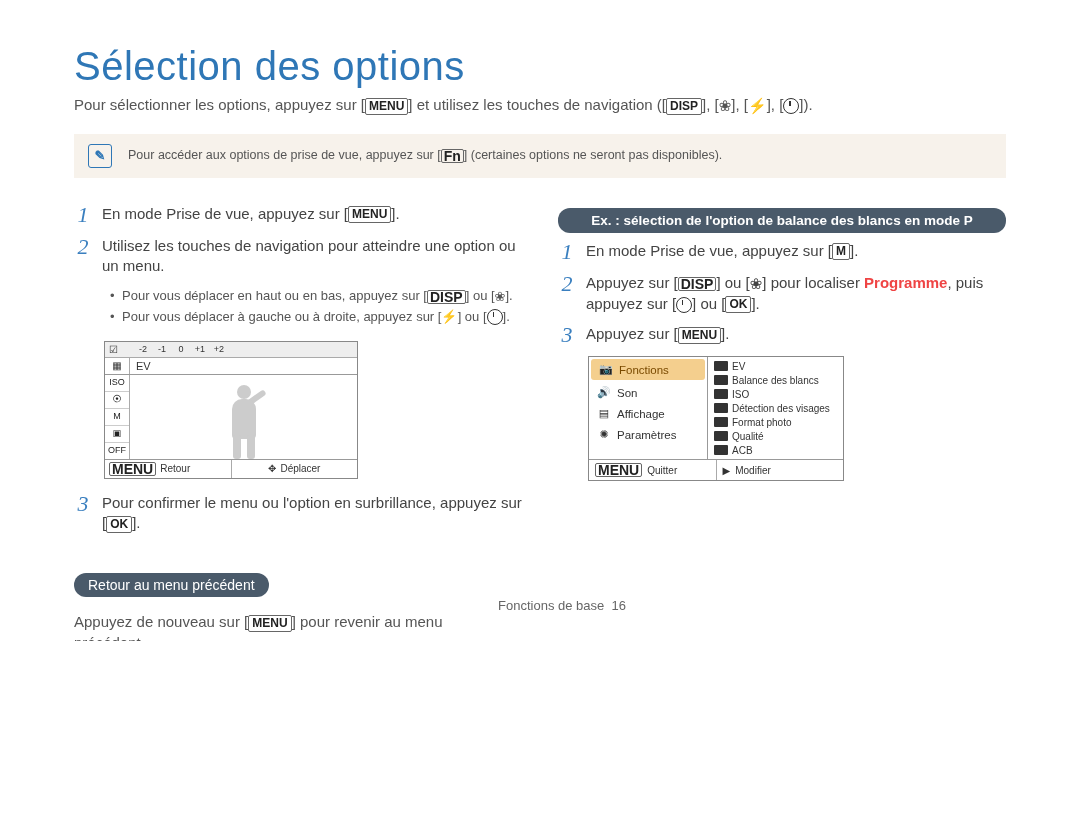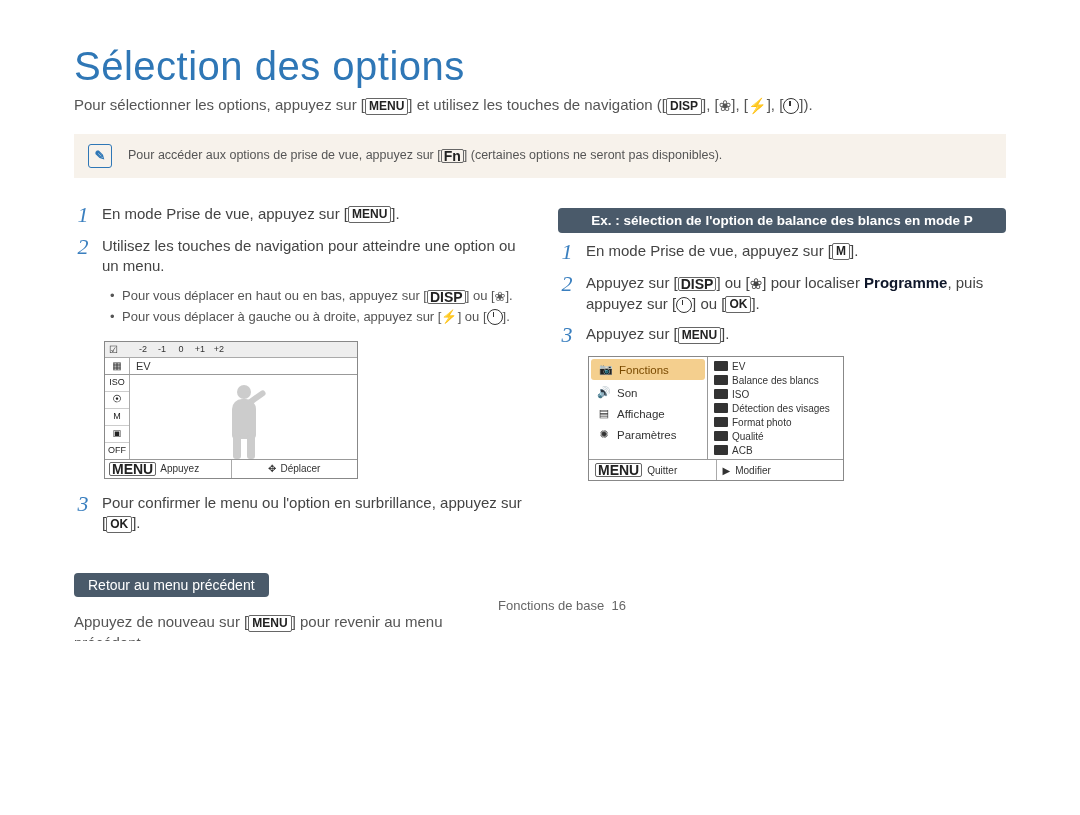--- a/index.html
+++ b/index.html
@@ -11,22 +11,22 @@
   .notebox{background:#f7f2eb;padding:10px 14px;margin:0 0 26px 0;display:flex;align-items:center;gap:16px;font-size:12.5px;color:#555;}
   .note-icon{width:22px;height:22px;border:1.5px solid #2f77b6;color:#2f77b6;border-radius:3px;display:flex;align-items:center;justify-content:center;font-size:13px;font-weight:bold;flex:0 0 auto;}
   .cols{display:flex;gap:36px;}
   .col{flex:1 1 0;min-width:0;}
   .step{display:flex;gap:10px;margin-bottom:10px;font-size:15px;color:#444;line-height:1.35;}
   .step .num{font-family:Georgia,serif;font-style:italic;font-size:22px;color:#3a7fbf;min-width:18px;text-align:center;line-height:1;}
   .step .body{flex:1;}
   .bullets{margin:4px 0 14px 36px;padding:0;list-style:none;}
   .bullets li{font-size:13px;color:#555;line-height:1.5;position:relative;padding-left:12px;}
   .bullets li::before{content:"•";position:absolute;left:0;color:#555;}
-  .boldlabel{font-weight:bold;color:#0f172a;}
-  .pillhead{display:inline-block;background:#4a5a6a;color:#fff;font-size:14px;border-radius:4px;padding:4px 14px;margin:4px 0 8px 0;}
+  .boldlabel{font-weight:bold;color:#ef4444;}
+  .pillhead{display:inline-block;background:#4a5a6a;color:#fff;font-size:14px;border-radius:12px;padding:4px 14px;margin:4px 0 8px 0;}
   .pillhead.wide{display:block;text-align:center;font-weight:bold;font-size:13.5px;padding:5px 10px;}
   .footer-sec{font-size:15px;color:#555;margin:6px 16px 14px 0;line-height:1.4;}
   
   .lcd1{width:252px;border:1px solid #888;margin:4px 0 14px 30px;background:#fff;font-size:11px;color:#333;}
   .lcd1 .top{background:#eee;border-bottom:1px solid #aaa;padding:2px 4px;display:flex;align-items:center;gap:4px;font-size:10px;}
   .lcd1 .row2{display:flex;border-bottom:1px solid #999;}
   .lcd1 .row2 .ic{width:24px;border-right:1px solid #aaa;display:flex;align-items:center;justify-content:center;font-size:10px;padding:2px 0;}
   .lcd1 .row2 .lbl{padding:2px 6px;font-size:11px;flex:1;}
   .lcd1 .mid{display:flex;height:84px;}
   .lcd1 .side{width:24px;border-right:1px solid #aaa;display:flex;flex-direction:column;}
@@ -137,21 +137,21 @@
                 <div class="arm"></div>
                 <div class="body"></div>
                 <div class="leg l1"></div>
                 <div class="leg l2"></div>
             </div>
           </div>
         </div>
         <div class="bot">
           <div>
               <span class="pill small">MENU</span>
-              <span>Appuyez</span>
+              <span>Retour</span>
             </div>
           <div>
               <span>✥</span>
               <span>Déplacer</span>
             </div>
         </div>
       </div>
 
       <div class="step">
         <div class="num">3</div>

